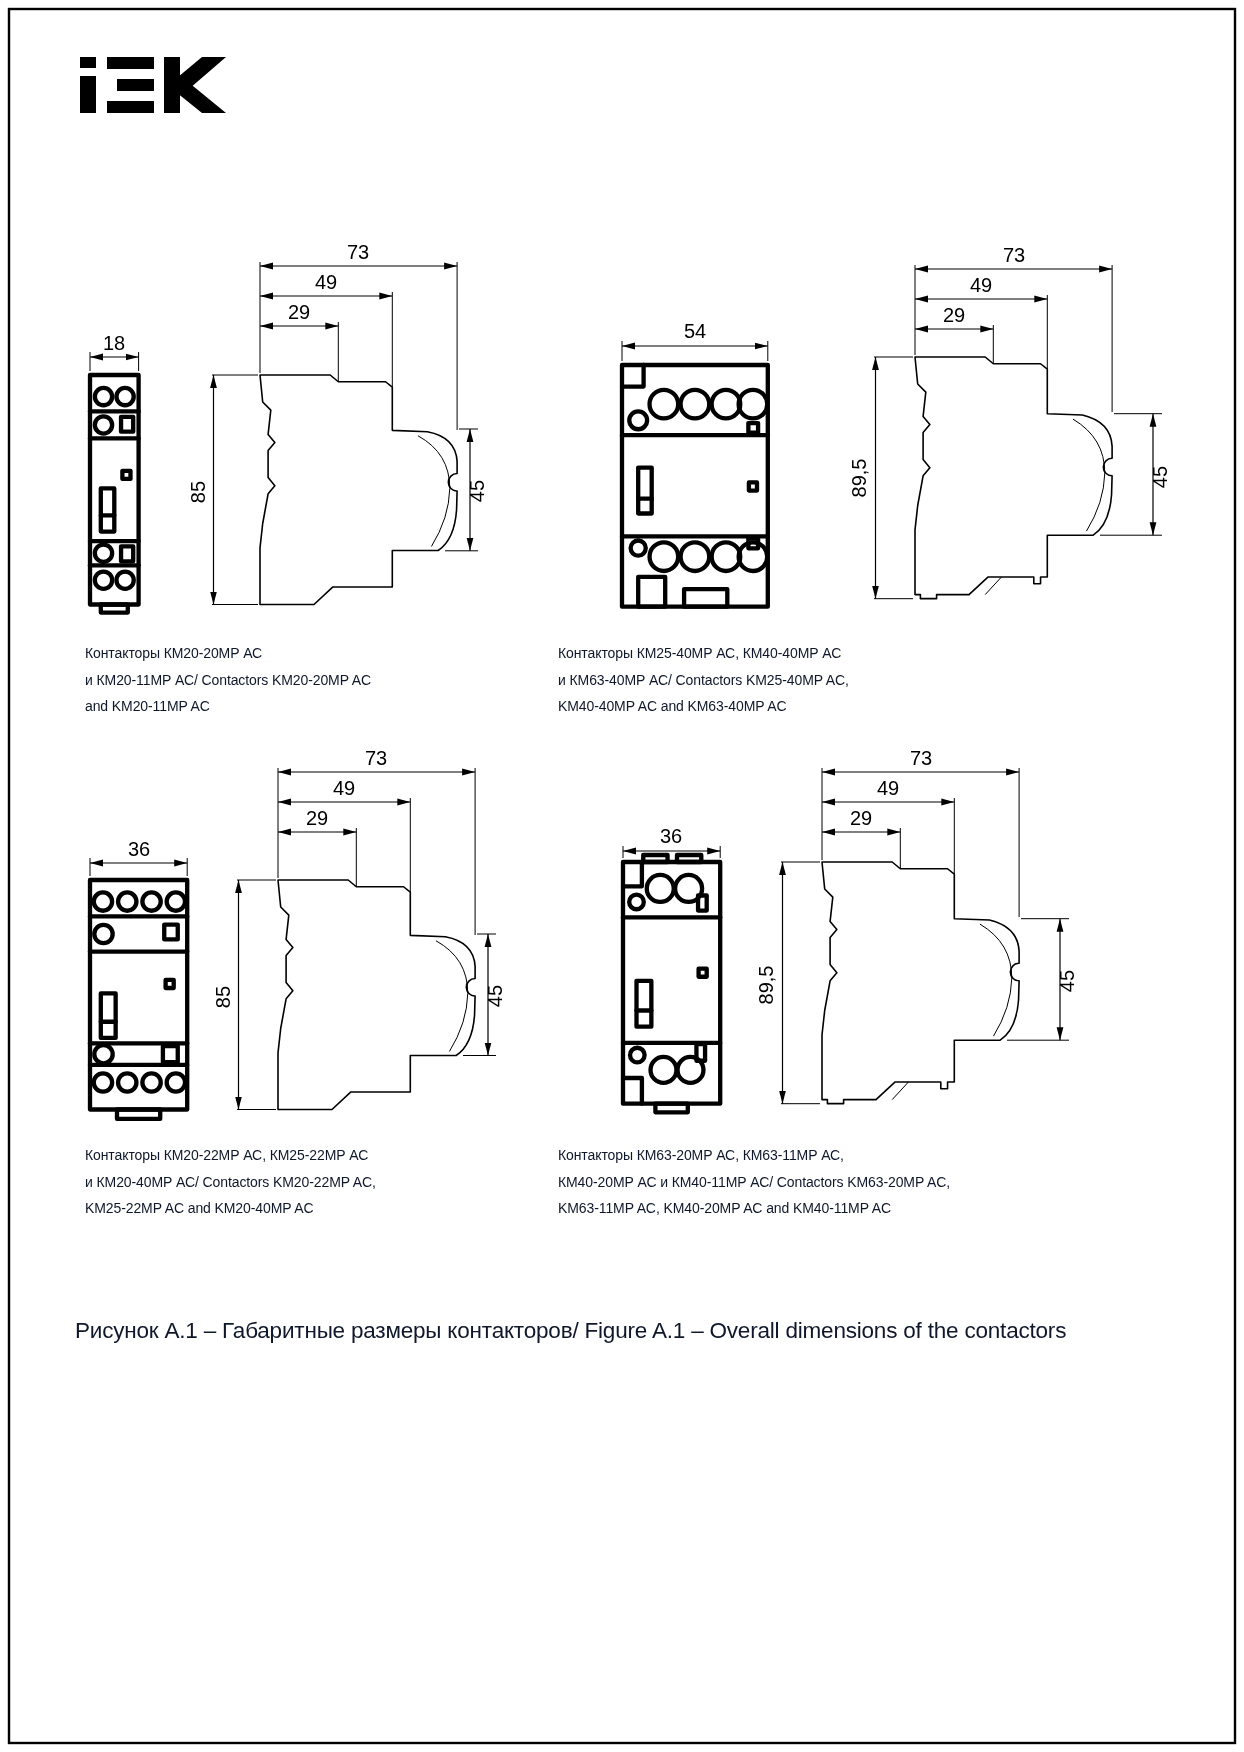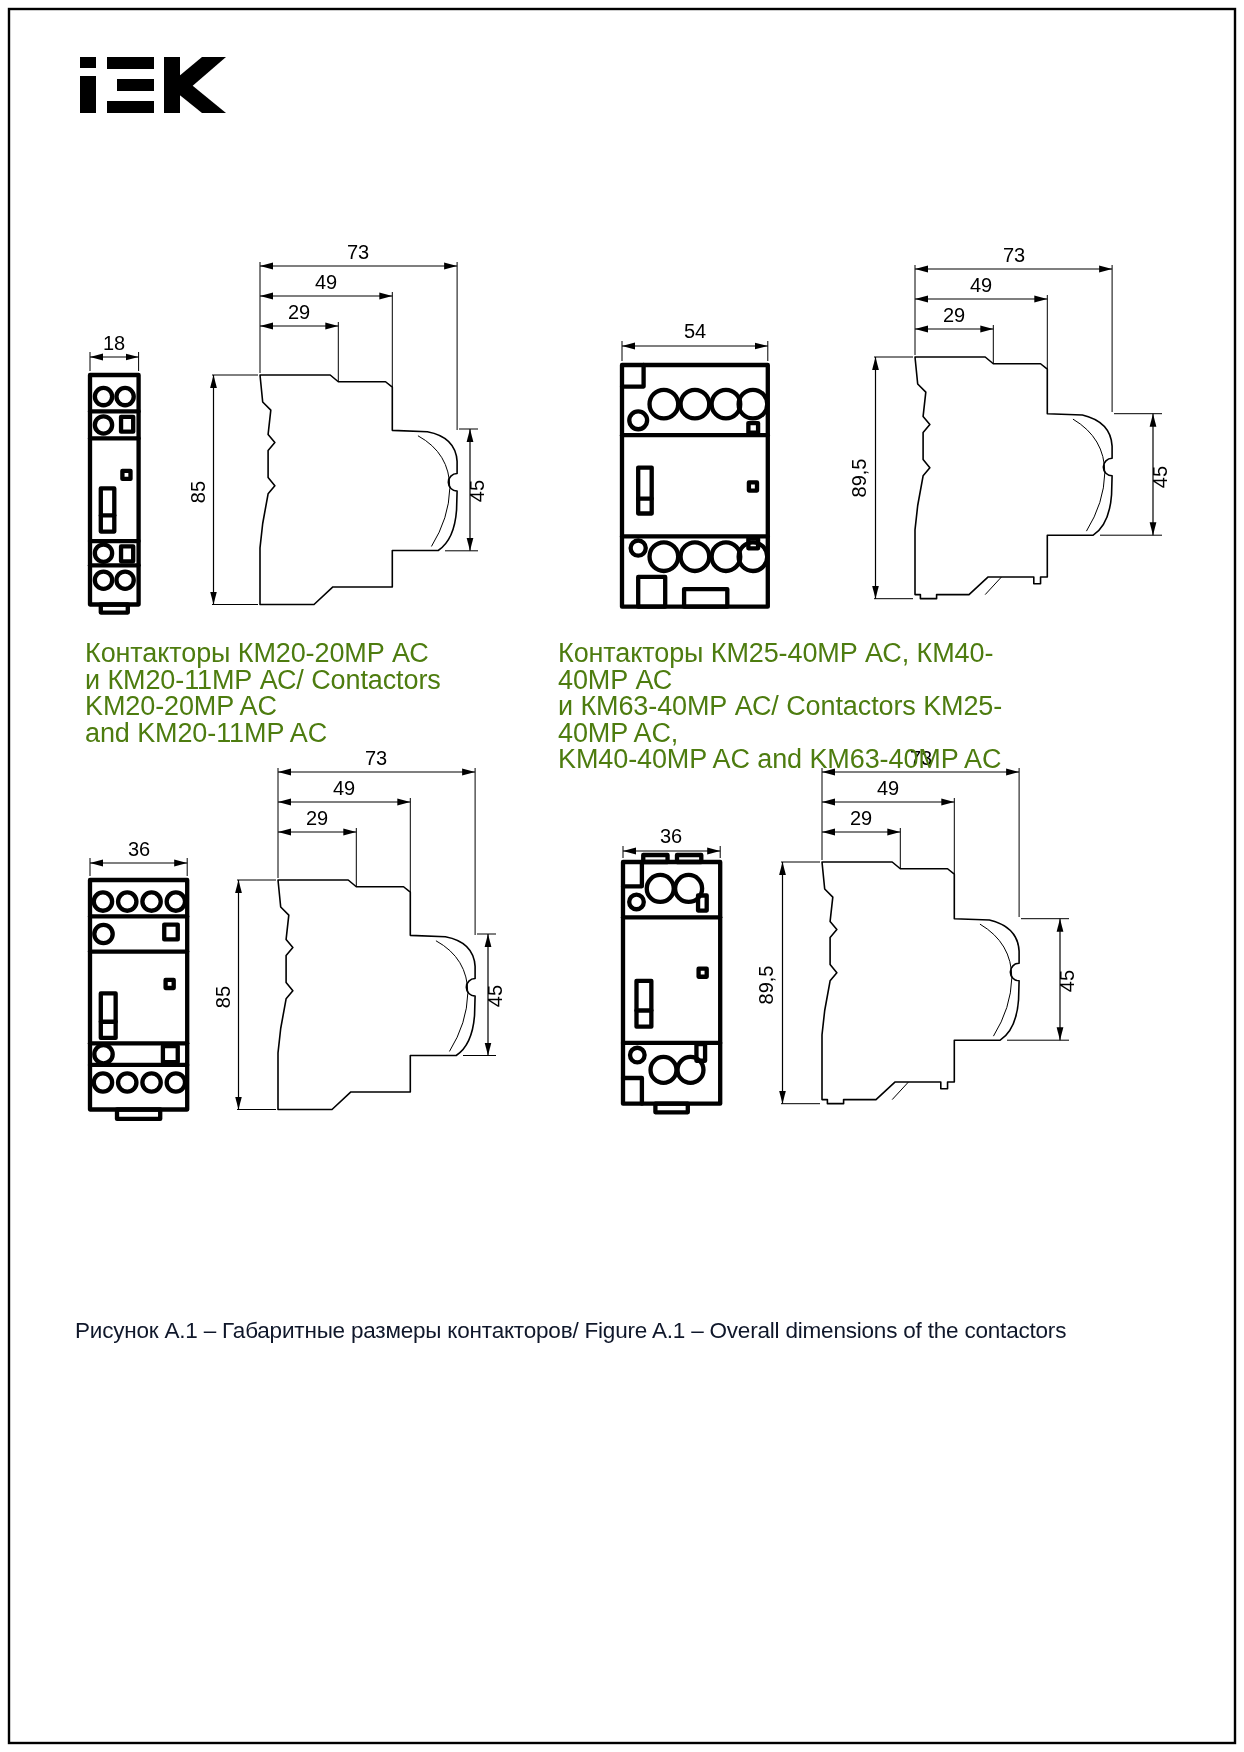--- a/index.html
+++ b/index.html
@@ -4,21 +4,21 @@
 <style>
   html,body{margin:0;padding:0;background:#e8e8e8;}
   #page{position:relative;width:1244px;height:1752px;background:#fff;margin:0 auto;overflow:hidden;}
   svg.canvas{position:absolute;left:0;top:0;}
   .ol{fill:none;stroke:#000;stroke-width:1.6;stroke-linejoin:round;stroke-linecap:round;vector-effect:non-scaling-stroke;}
   .thin{fill:none;stroke:#000;stroke-width:1;stroke-linejoin:round;vector-effect:non-scaling-stroke;}
   .ext line{stroke:#000;stroke-width:1;}
   .dim line{stroke:#000;stroke-width:1.2;}
   .dl{font-family:"Liberation Sans","DejaVu Sans",sans-serif;font-size:20px;fill:#000;text-anchor:middle;}
   .logo{fill:#000;}
-  .cap{position:absolute;font-family:"Liberation Sans","DejaVu Sans",sans-serif;font-size:27px;line-height:26.5px;color:#4d7c0f;white-space:pre-line;letter-spacing:-0.1px;}
+  .cap{position:absolute;font-family:"Liberation Sans","DejaVu Sans",sans-serif;font-size:14px;line-height:26.5px;color:#0f172a;white-space:pre-line;letter-spacing:-0.1px;}
   .figcap{position:absolute;font-family:"Liberation Sans","DejaVu Sans",sans-serif;font-size:22.5px;color:#0f172a;letter-spacing:-0.2px;white-space:nowrap;}
 </style>
 </head>
 <body>
 
 <div id="page">
 
 <svg class="canvas" width="1244" height="1752" viewBox="0 0 1244 1752">
   <defs>
     <marker id="arr" markerUnits="userSpaceOnUse" markerWidth="14" markerHeight="8" refX="13" refY="4" orient="auto-start-reverse">
@@ -259,16 +259,22 @@
     <text class="dl" x="1074" y="981" transform="rotate(-90 1074 981)">45</text>
   </g>
 </svg>
 
 <div class="cap" style="left:85px;top:640px;width:440px">Контакторы КМ20-20МР АС
 и КМ20-11МР АС/ Contactors KM20-20MP AC
 and KM20-11MP AC</div>
 <div class="cap" style="left:558px;top:640px;width:480px">Контакторы КМ25-40МР АС, КМ40-40МР АС
 и КМ63-40МР АС/ Contactors KM25-40MP AC,
 KM40-40MP AC and KM63-40MP AC</div>
+<div class="cap" style="left:85px;top:1142px;width:460px">Контакторы КМ20-22МР АС, КМ25-22МР АС
+и КМ20-40МР АС/ Contactors KM20-22MP AC,
+KM25-22MP AC and KM20-40MP AC</div>
+<div class="cap" style="left:558px;top:1142px;width:520px">Контакторы КМ63-20МР АС, КМ63-11МР АС,
+КМ40-20МР АС и КМ40-11МР АС/ Contactors KM63-20MP AC,
+KM63-11MP AC, KM40-20MP AC and KM40-11MP AC</div>
 
 <div class="figcap" style="left:75px;top:1318px">Рисунок А.1 – Габаритные размеры контакторов/  Figure A.1 – Overall dimensions of the contactors</div>
 
 </div>
 
 </body></html>

